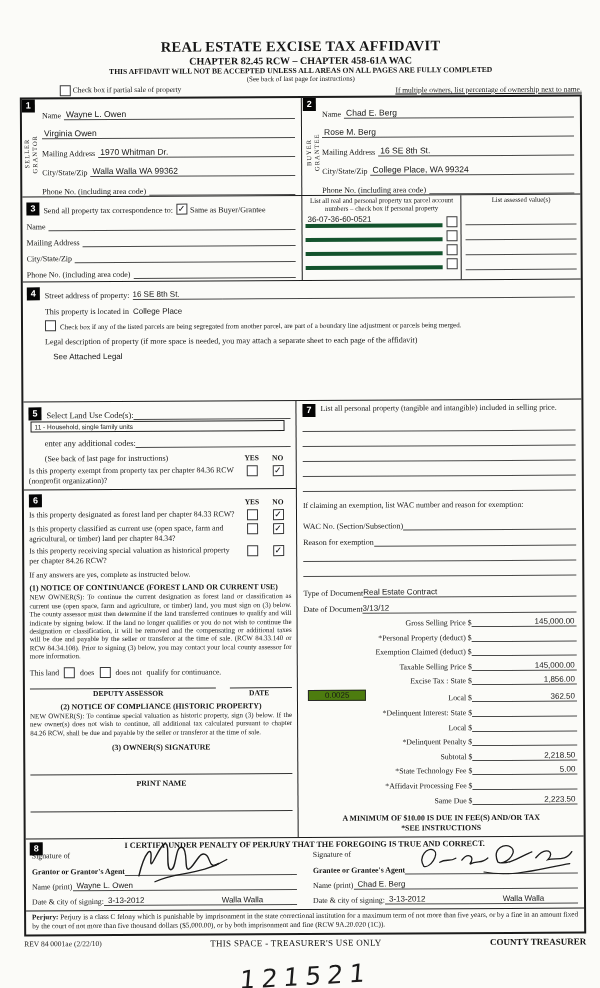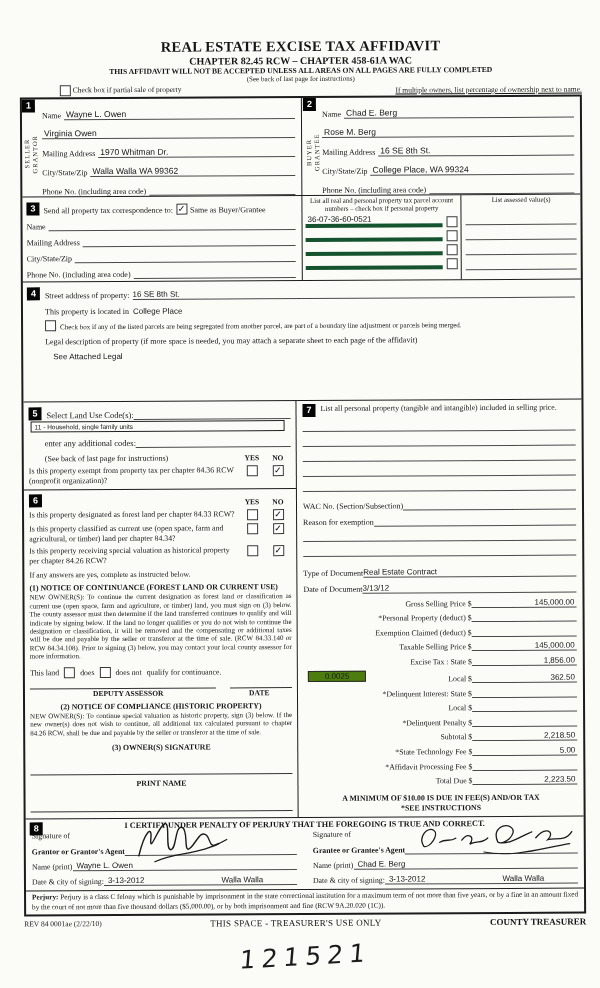--- a/index.html
+++ b/index.html
@@ -364,20 +364,21 @@
         <div style="display:flex;">
           <span class="secbox">7</span>
           <span class="s7head" style="padding-left:5px;flex:1;">List all personal property (tangible and intangible) included in selling price.</span>
         </div>
         <div class="blank"></div>
         <div class="blank"></div>
         <div class="blank"></div>
         <div class="blank"></div>
         <div class="blank"></div>
 
+        <div class="s7head" style="margin-top:9px;">If claiming an exemption, list WAC number and reason for exemption:</div>
         <div class="wrow" style="margin-top:3px;">
               <span>WAC No. (Section/Subsection)</span>
               <span class="fill"></span>
             </div>
         <div class="wrow">
               <span>Reason for exemption</span>
               <span class="fill"></span>
             </div>
         <div class="blank"></div>
         <div class="blank"></div>
@@ -436,21 +437,21 @@
             </div>
         <div class="frow">
               <span class="fr-label">*State Technology Fee $</span>
               <span class="fr-line val">5.00</span>
             </div>
         <div class="frow">
               <span class="fr-label">*Affidavit Processing Fee $</span>
               <span class="fr-line val"></span>
             </div>
         <div class="frow">
-              <span class="fr-label">Total Due $</span>
+              <span class="fr-label">Same Due $</span>
               <span class="fr-line val">2,223.50</span>
             </div>
 
         <div class="minnote">
           <div>A MINIMUM OF $10.00 IS DUE IN FEE(S) AND/OR TAX</div>
           <div>*SEE INSTRUCTIONS</div>
         </div>
       </div>
     </div>
 

